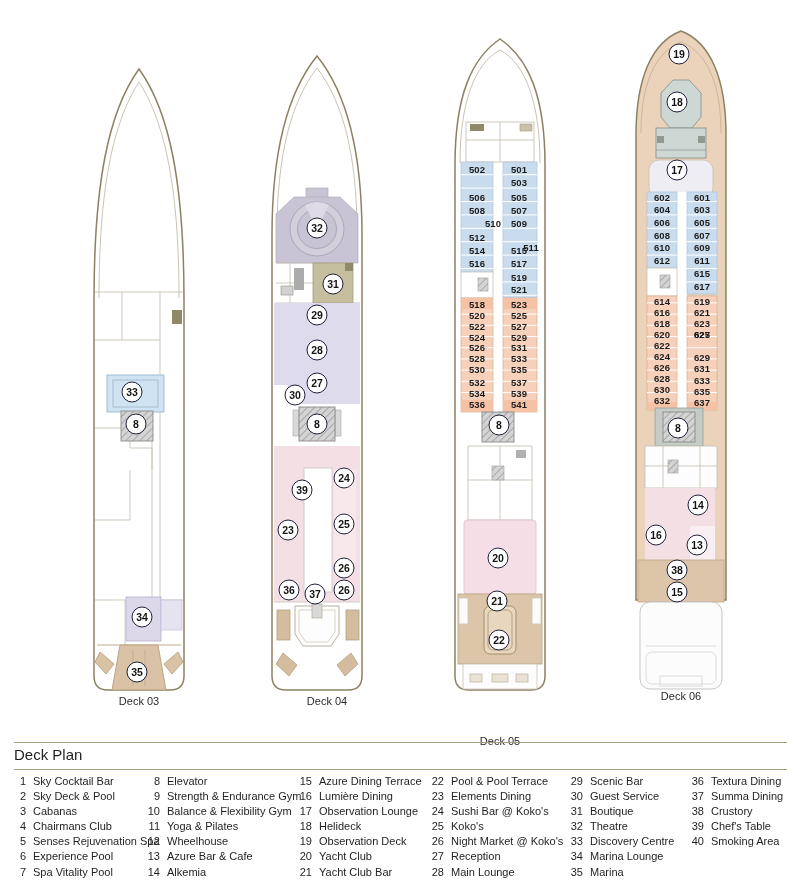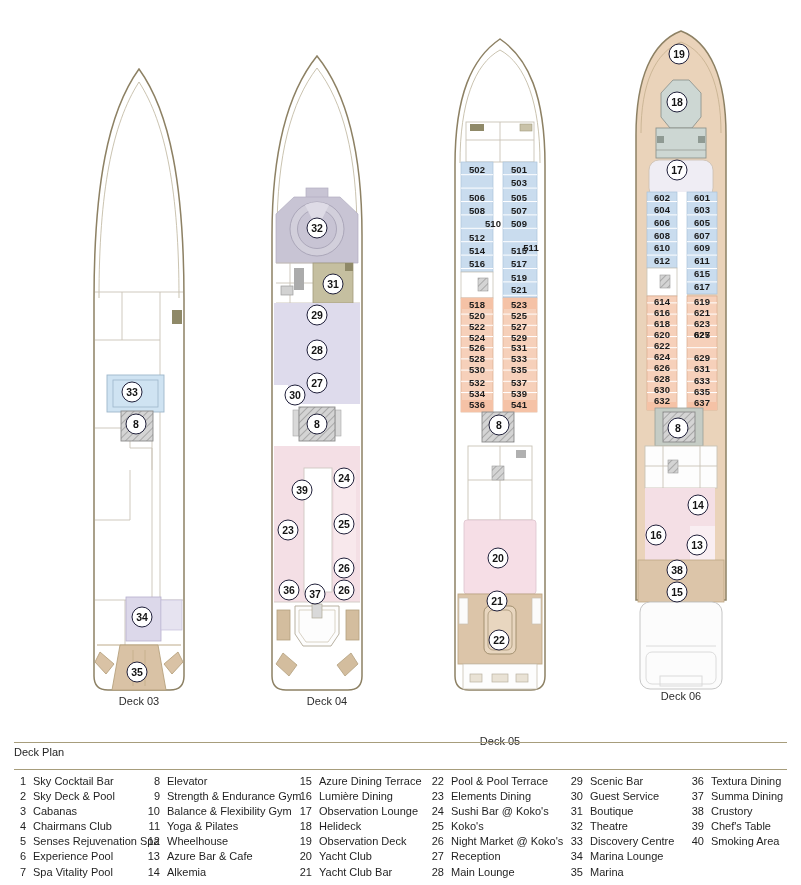--- a/index.html
+++ b/index.html
@@ -12,21 +12,21 @@
     border:1.7px solid #20203a;border-radius:50%;background:#ffffff;
     display:flex;align-items:center;justify-content:center;
     font-size:10.5px;font-weight:bold;color:#141414;line-height:1;
     transform:translate(-50%,-50%);
   }
   .cabin{
     position:absolute;transform:translate(-50%,-50%);
     font-size:9.5px;font-weight:bold;color:#1c1c1c;line-height:1;white-space:nowrap;
   }
   .deck-label{position:absolute;transform:translateX(-50%);font-size:11px;color:#2b2b2b;white-space:nowrap;}
-  .legend-title{position:absolute;left:14px;top:746px;font-size:11px;color:#1f1f1f;}
+  .legend-title{position:absolute;left:14px;top:746px;font-size:15px;color:#1f1f1f;}
   .rule{position:absolute;left:14px;width:773px;height:0;border-top:1px solid #a79d7c;}
   #rule-top{top:742px;}
   #rule-mid{top:769px;}
   #legend-cols{position:absolute;left:0;top:774px;width:801px;height:110px;}
   .legend-col{position:absolute;top:0;}
   .legend-row{display:flex;line-height:15.1px;font-size:11px;color:#1f1f1f;}
   .lnum{width:14px;text-align:right;flex:none;}
   .llabel{margin-left:7px;white-space:nowrap;}
 </style>
 </head>

